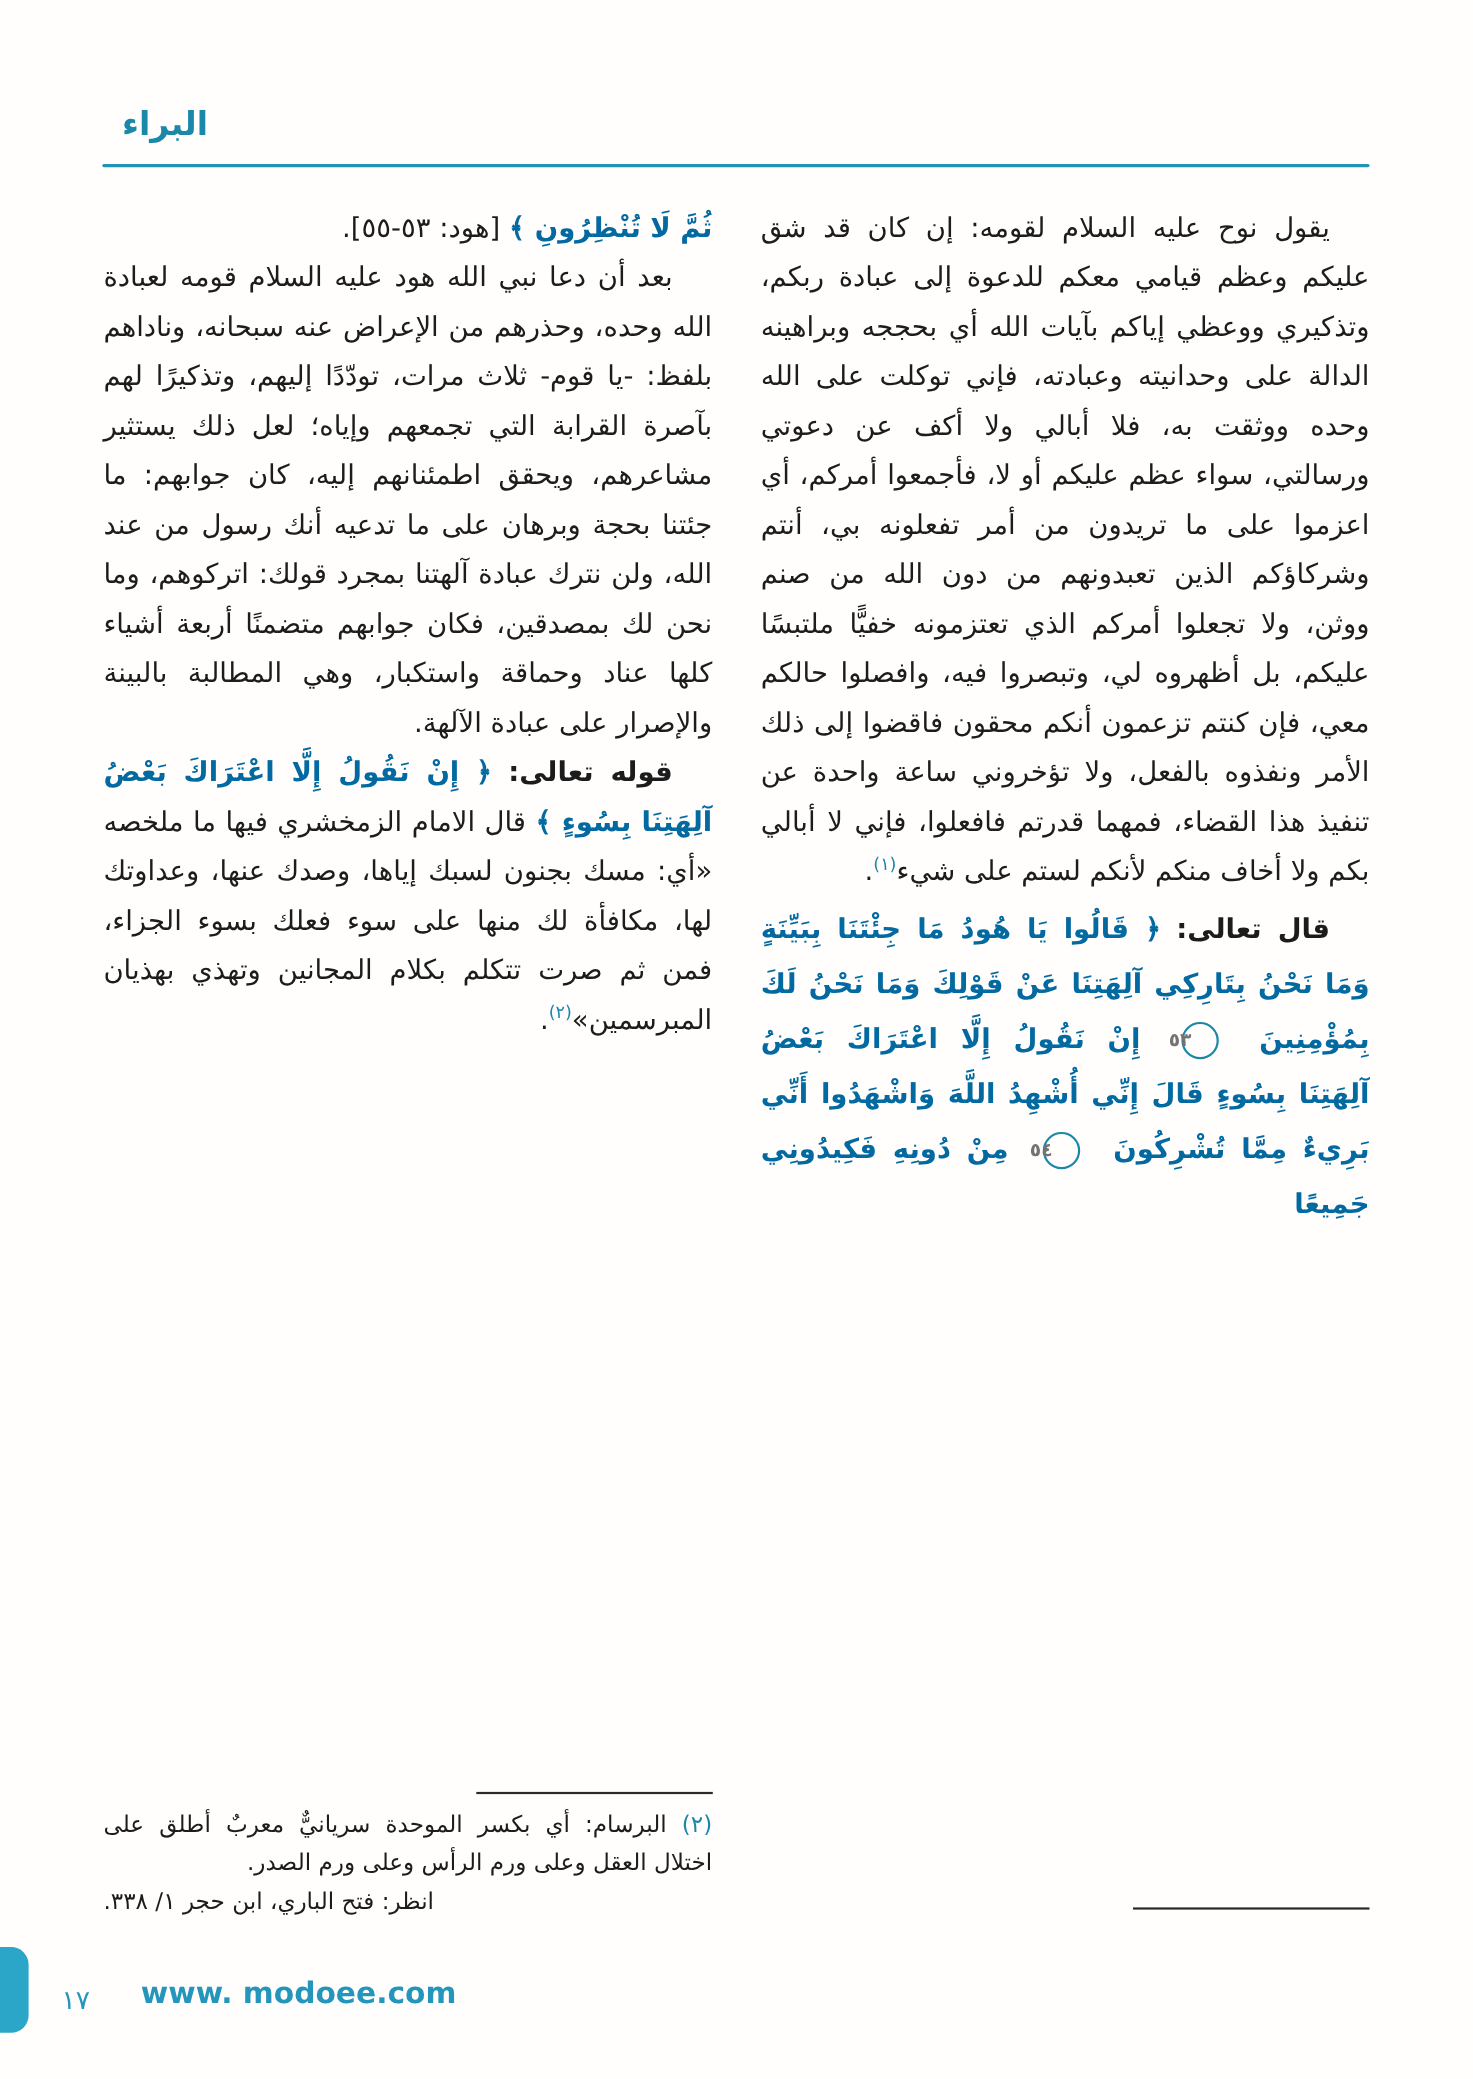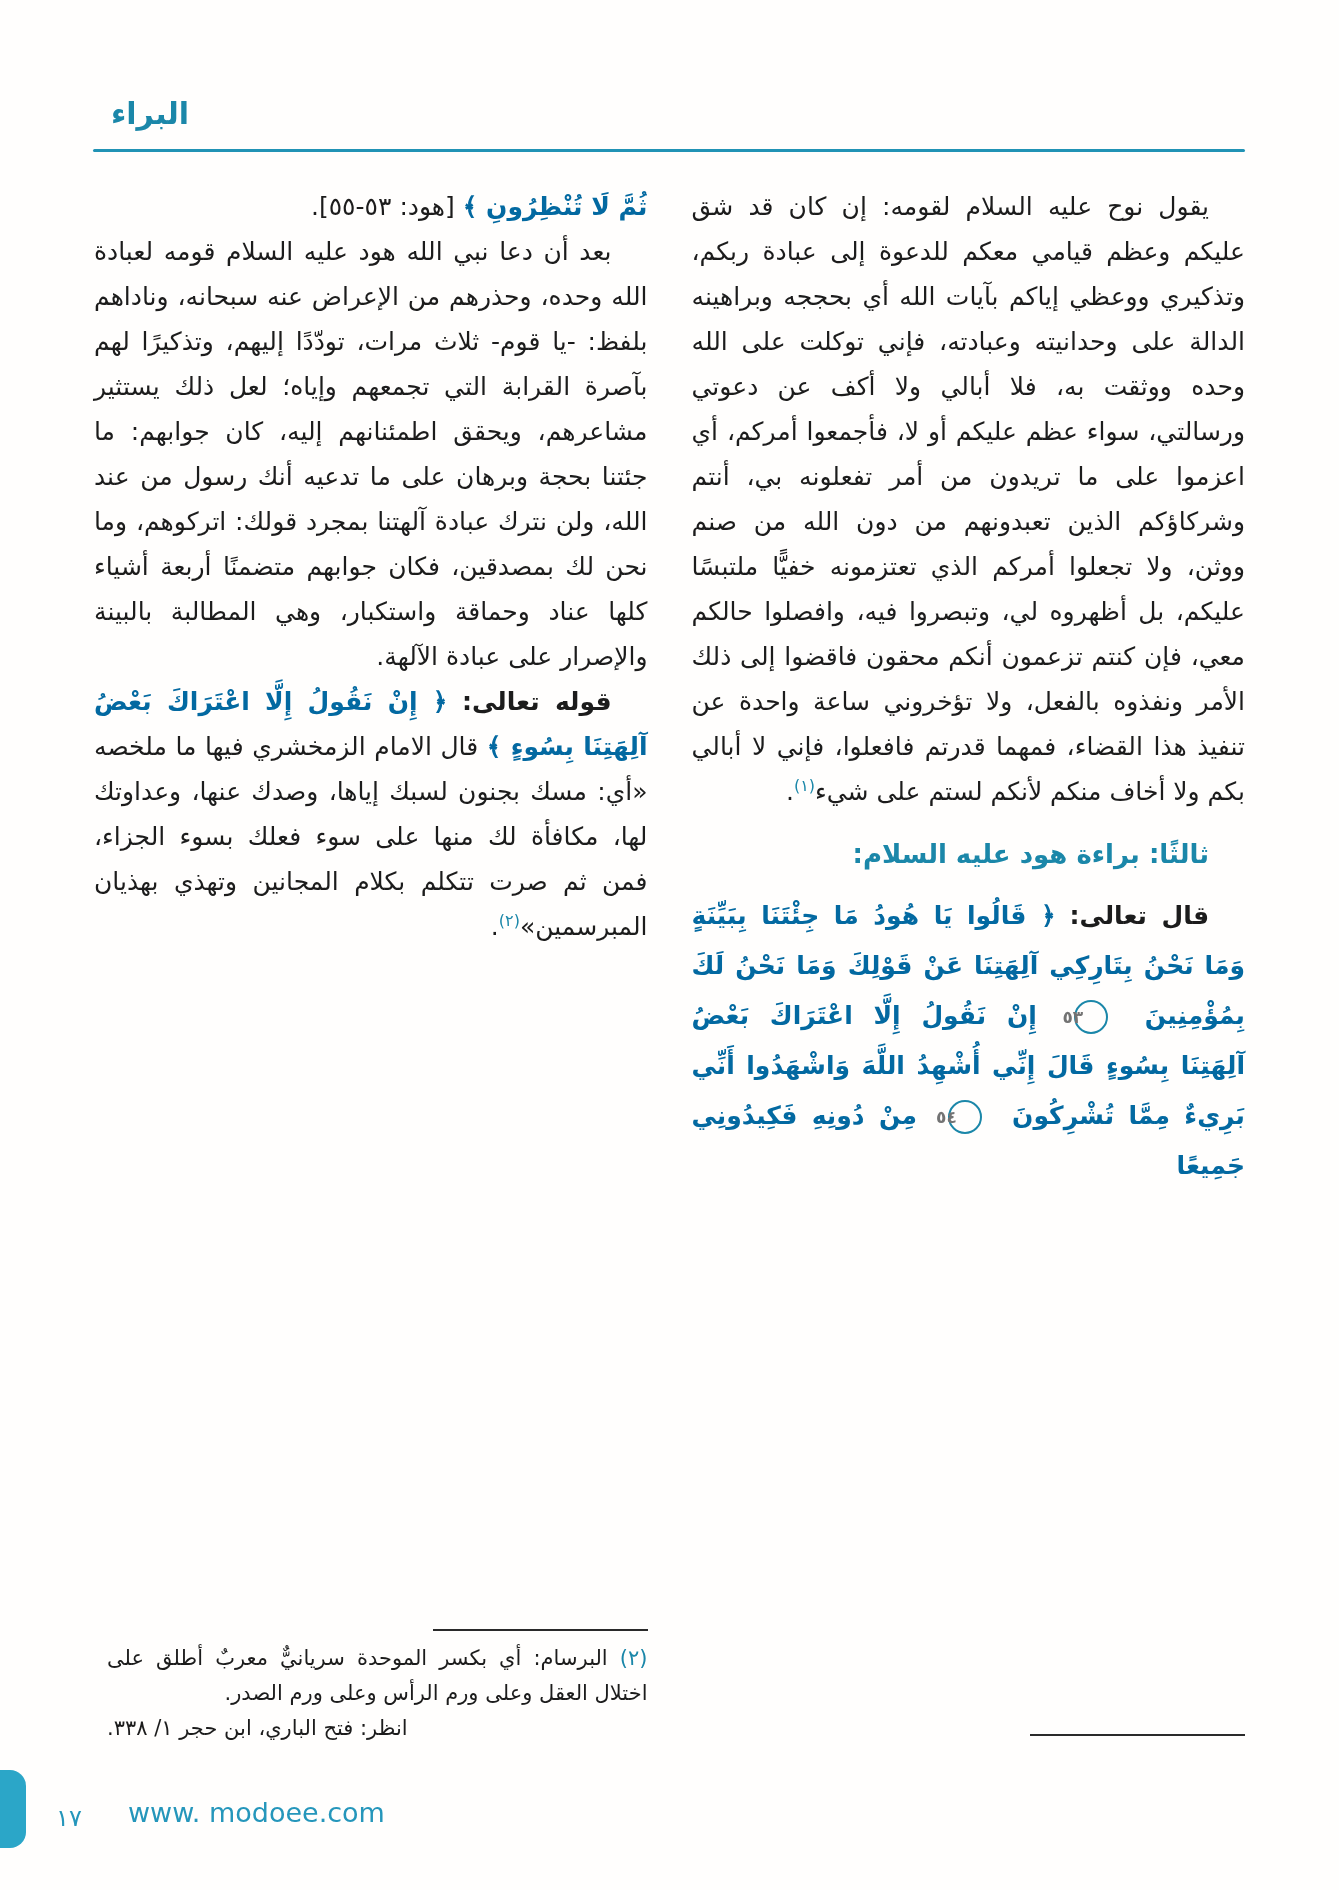--- a/index.html
+++ b/index.html
@@ -104,21 +104,21 @@
     margin-top: auto;
     font-size: 21px;
     line-height: 35px;
   }
   .fn-rule {
     width: 215px;
     height: 2px;
     background: #2a2a2a;
     margin-bottom: 10px;
   }
-  .fn-text { text-align: justify; margin-left: 13px; }
+  .fn-text { text-align: justify; }
   .fn-num { color: #1b87a9; }
   .fn-ref { text-align: left; }
 
   
   .page-footer {
     position: absolute;
     left: 0;
     bottom: 40px;
     width: 100%;
     height: 82px;
@@ -139,40 +139,39 @@
     bottom: 18px;
     color: #2596bb;
     font-size: 24px;
   }
   .website {
     position: absolute;
     left: 128px;
     bottom: 22px;
     color: #2596bb;
     font-size: 27px;
-    font-weight: normal;
+    font-weight: bold;
   }
 </style>
 </head>
 <body>
 
 <div class="page">
 
   <div class="running-head">
     <div class="book-title">البراء</div>
   </div>
   <div class="header-rule"></div>
 
   <main class="columns">
 
     <section class="col">
 
       <p class="body-par indent"><span>يقول نوح عليه السلام لقومه: إن كان قد شق عليكم وعظم قيامي معكم للدعوة إلى عبادة ربكم، وتذكيري ووعظي إياكم بآيات الله أي بحججه وبراهينه الدالة على وحدانيته وعبادته، فإني توكلت على الله وحده ووثقت به، فلا أبالي ولا أكف عن دعوتي ورسالتي، سواء عظم عليكم أو لا، فأجمعوا أمركم، أي اعزموا على ما تريدون من أمر تفعلونه بي، أنتم وشركاؤكم الذين تعبدونهم من دون الله من صنم ووثن، ولا تجعلوا أمركم الذي تعتزمونه خفيًّا ملتبسًا عليكم، بل أظهروه لي، وتبصروا فيه، وافصلوا حالكم معي، فإن كنتم تزعمون أنكم محقون فاقضوا إلى ذلك الأمر ونفذوه بالفعل، ولا تؤخروني ساعة واحدة عن تنفيذ هذا القضاء، فمهما قدرتم فافعلوا، فإني لا أبالي بكم ولا أخاف منكم لأنكم لستم على شيء</span><span class="fn-marker">(١)</span><span>.</span></p>
 
-      <h2 class="section-heading">ثالثًا: براءة هود عليه السلام:</h2>
 
       <p class="body-par quran-par indent">
         <span class="qala">قال تعالى:</span>
         <span class="quran">﴿ قَالُوا يَا هُودُ مَا جِئْتَنَا بِبَيِّنَةٍ وَمَا نَحْنُ بِتَارِكِي آلِهَتِنَا عَنْ قَوْلِكَ وَمَا نَحْنُ لَكَ بِمُؤْمِنِينَ</span>
         <span class="vnum">٥٣</span>
         <span class="quran">إِنْ نَقُولُ إِلَّا اعْتَرَاكَ بَعْضُ آلِهَتِنَا بِسُوءٍ قَالَ إِنِّي أُشْهِدُ اللَّهَ وَاشْهَدُوا أَنِّي بَرِيءٌ مِمَّا تُشْرِكُونَ</span>
         <span class="vnum">٥٤</span>
         <span class="quran">مِنْ دُونِهِ فَكِيدُونِي جَمِيعًا</span>
       </p>
 

